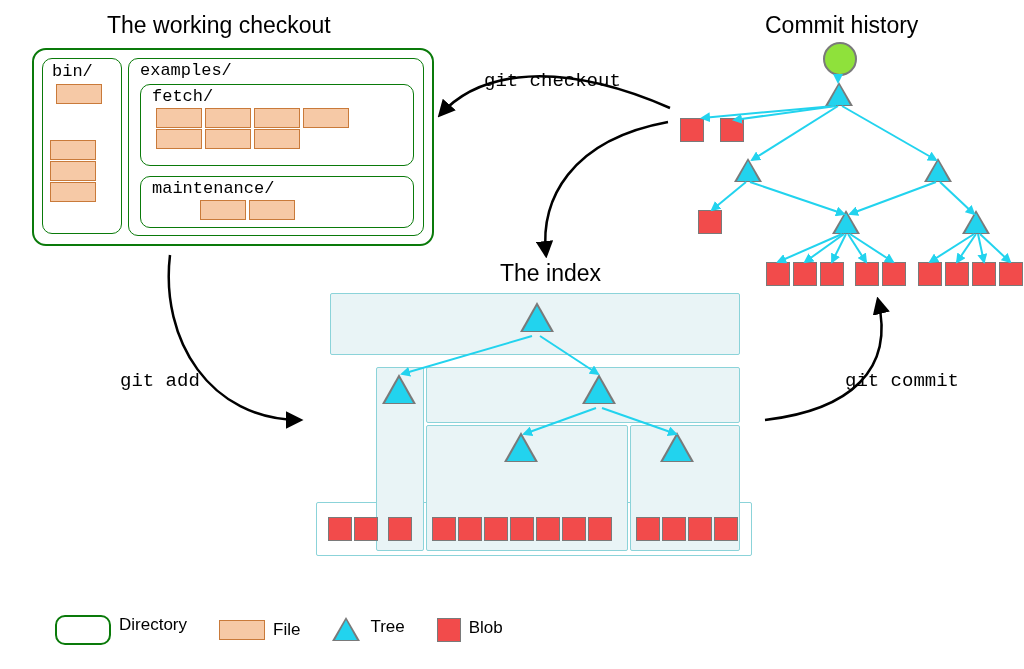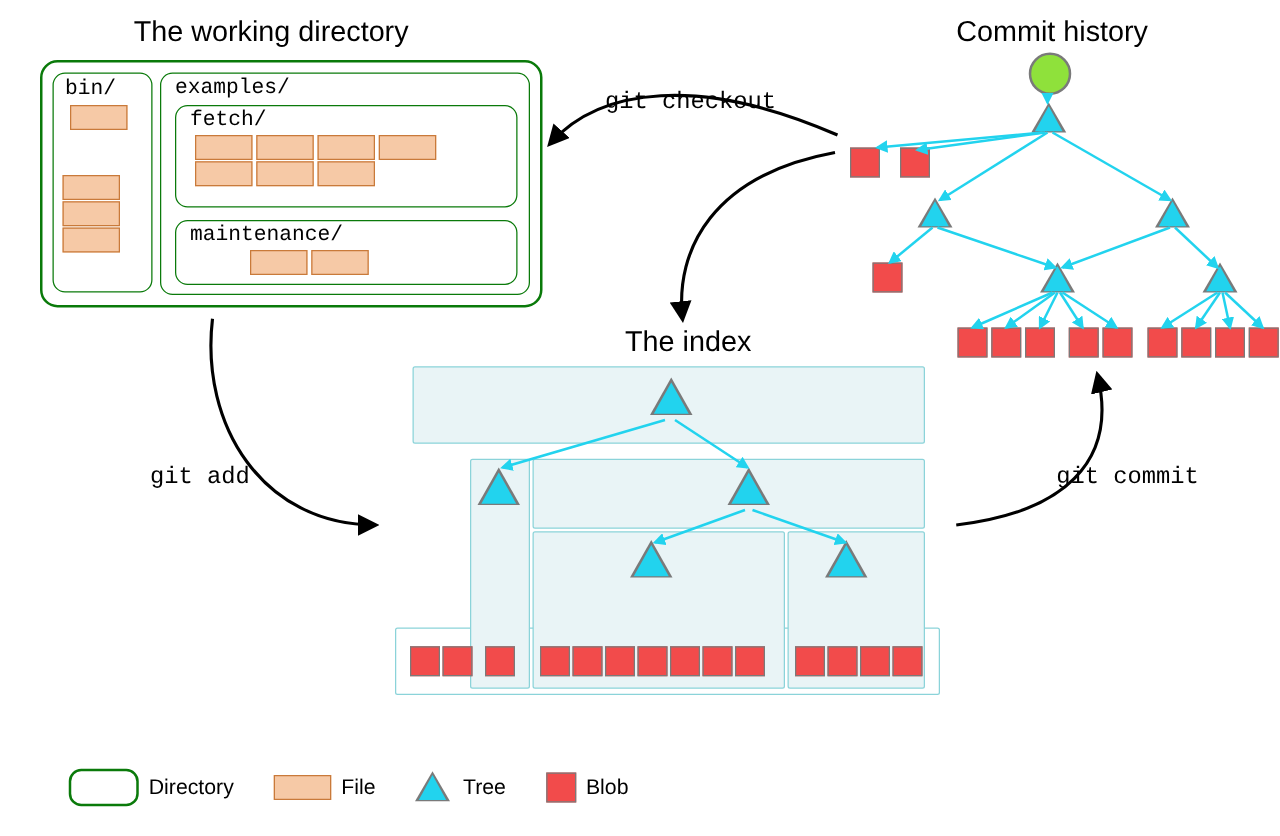--- a/index.html
+++ b/index.html
@@ -83,36 +83,36 @@
   .commit-circle {
     position: absolute;
     width: 30px; height: 30px;
     border-radius: 50%;
     background: #8fe13b;
     border: 2px solid #7a7a7a;
   }
 
   
   .legend { position: absolute; left: 55px; width: 940px; top: 615px; display:flex; align-items:center; gap: 14px; }
-  .legend > .item { display: inline-flex; align-items: center; gap: 8px; margin-right: 18px;}
+  .legend > .item { display: inline-flex; align-items: flex-start; gap: 8px; margin-right: 18px;}
   .legend .dir-chip { width: 52px; height: 26px; border: 2px solid #0a7a0a; border-radius: 10px; }
   .legend .file-chip { width: 44px; height: 18px; background: #f6c9a6; border: 1.5px solid #c97a3a; }
   .legend .commit-chip { width: 26px; height: 26px; border-radius: 50%; background: #8fe13b; border: 2px solid #7a7a7a; }
   .legend .tree-chip, .legend .cache-chip { position: relative; width: 30px; height: 26px; }
   .legend .cache-wrap { position: relative; width: 36px; height: 32px; background:#e9f4f6; border:1.5px solid #8bd3d9; border-radius:3px;}
   .legend .blob-chip { width: 22px; height: 22px; background: #f24b4b; border: 1.5px solid #7a7a7a; }
   .legend .tri-outer { border-left-width:14px; border-right-width:14px; border-bottom-width:24px;}
   .legend .tri-inner { border-left-width:11px; border-right-width:11px; border-bottom-width:20px; left:3px; top:3px;}
 </style>
 </head>
 <body>
 
 <div class="stage">
 
-  <div class="title" style="position:absolute; left:107px; top:12px;">The working directory</div>
+  <div class="title" style="position:absolute; left:107px; top:12px;">The working checkout</div>
   <div class="title" style="position:absolute; left:500px; top:260px;">The index</div>
   <div class="title" style="position:absolute; left:765px; top:12px;">Commit history</div>
 
   <div class="mono cmd" style="position:absolute; left:484px; top:70px;">git checkout</div>
   <div class="mono cmd" style="position:absolute; left:120px; top:370px;">git add</div>
   <div class="mono cmd" style="position:absolute; left:845px; top:370px;">git commit</div>
 
   <div class="wd-outer" style="left:32px; top:48px; width:398px; height:194px;"></div>
 
   <div class="wd-inner" style="left:42px; top:58px; width:78px; height:174px;"></div>

